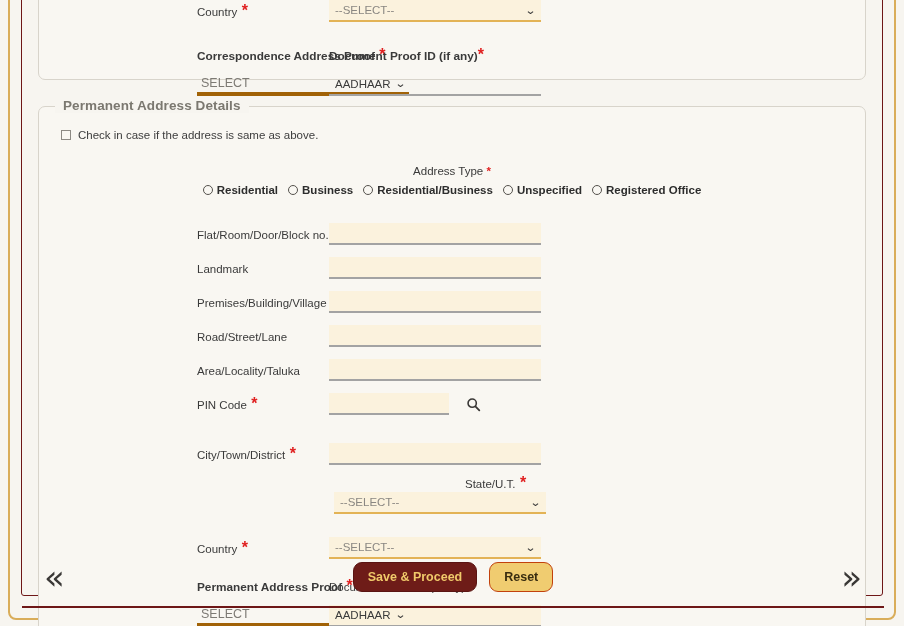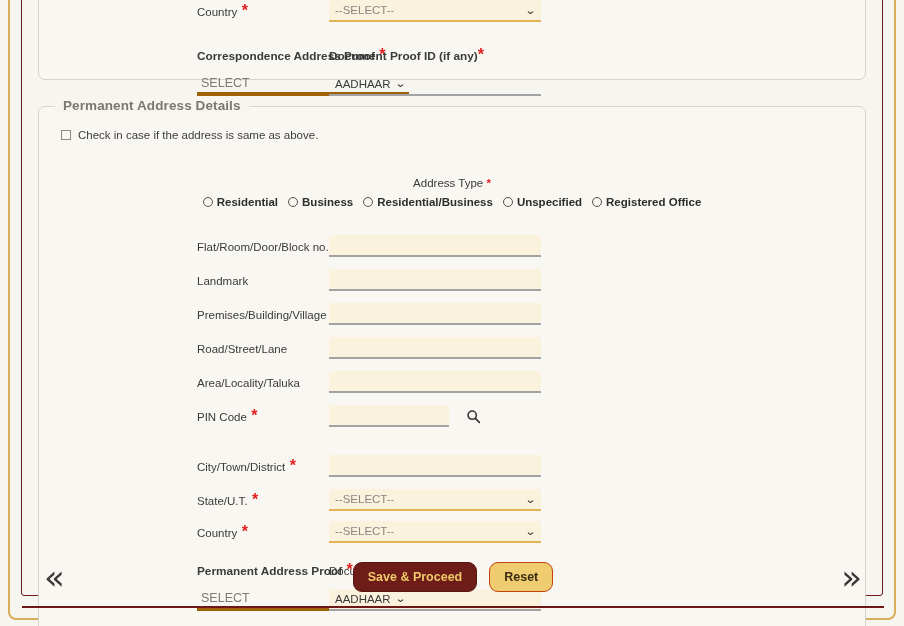--- a/index.html
+++ b/index.html
@@ -248,21 +248,21 @@
           <div class="inp plain">
             <span>AADHAAR</span>
           </div>
         </div>
       </div>
     </div>
 
     <div class="card" style="margin-top:26px; padding:22px 0 18px 0;">
       <div class="card-legend">Permanent Address Details</div>
 
-      <div class="chk-wrap" style="margin-bottom:36px;">
+      <div class="chk-wrap" style="margin-bottom:24px;">
         <span class="chkbox"></span>
         <span class="chk-label">Check in case if the address is same as above.</span>
       </div>
 
       <div class="addr-type-title">
         <span class="lbl">Address Type</span><span class="req">&nbsp;*</span>
       </div>
       <div class="radios">
         <div class="radio-item">
           <span class="radio-dot"></span>
@@ -364,21 +364,21 @@
           <div class="lbl-col">
             <span class="lbl">City/Town/District</span><span class="req">&nbsp;*</span>
           </div>
           <div class="fld-col">
             <div class="inp">
                 <span></span>
               </div>
           </div>
         </div>
 
-        <div class="row" style="margin-bottom:4px;">
+        <div class="row" style="margin-bottom:20px;flex-direction:column;">
           <div class="lbl-col">
             <span class="lbl">State/U.T.</span><span class="req">&nbsp;*</span>
           </div>
           <div class="fld-col">
             <div class="sel">
               <span class="placeholder">--SELECT--</span>
               <span class="chev">⌄</span>
             </div>
           </div>
         </div>

